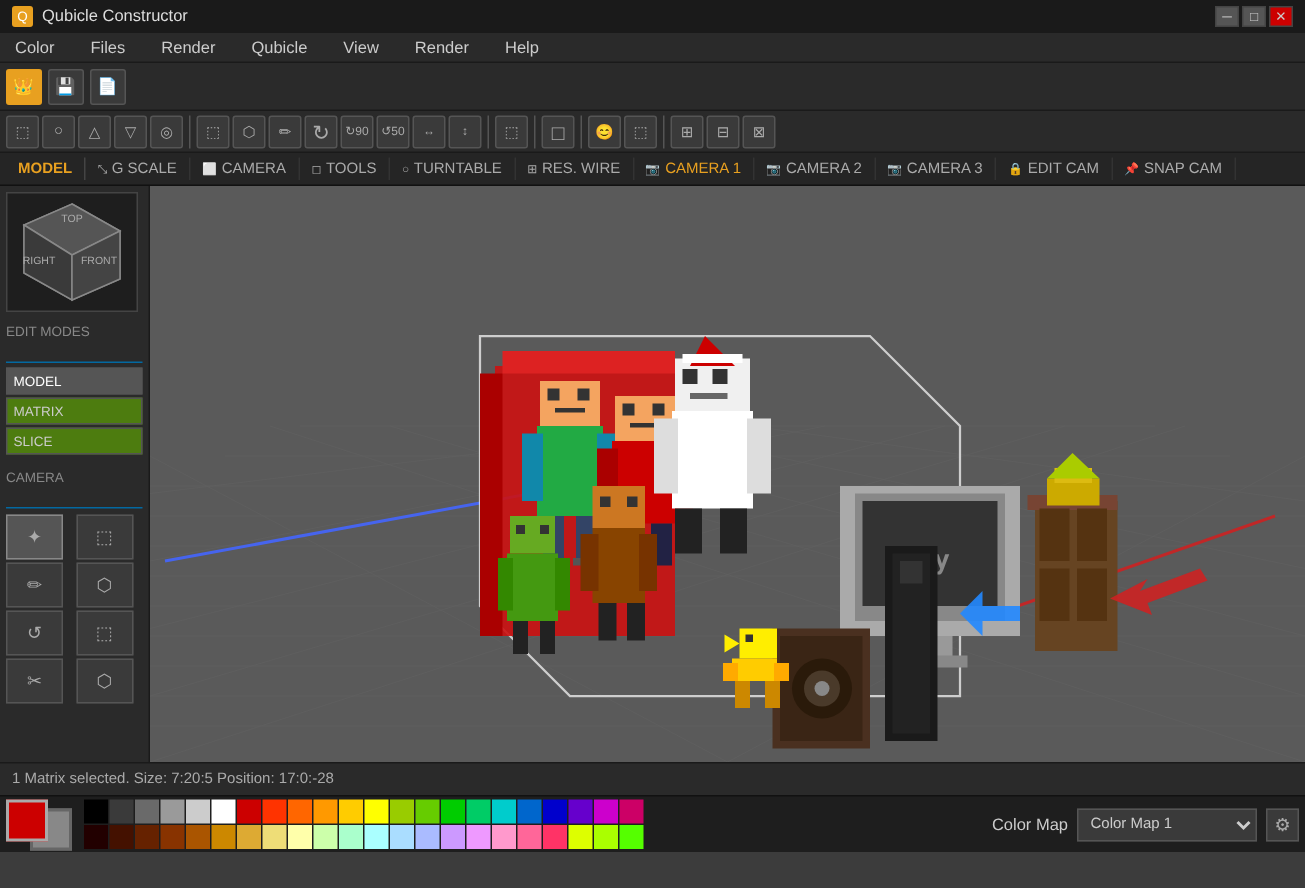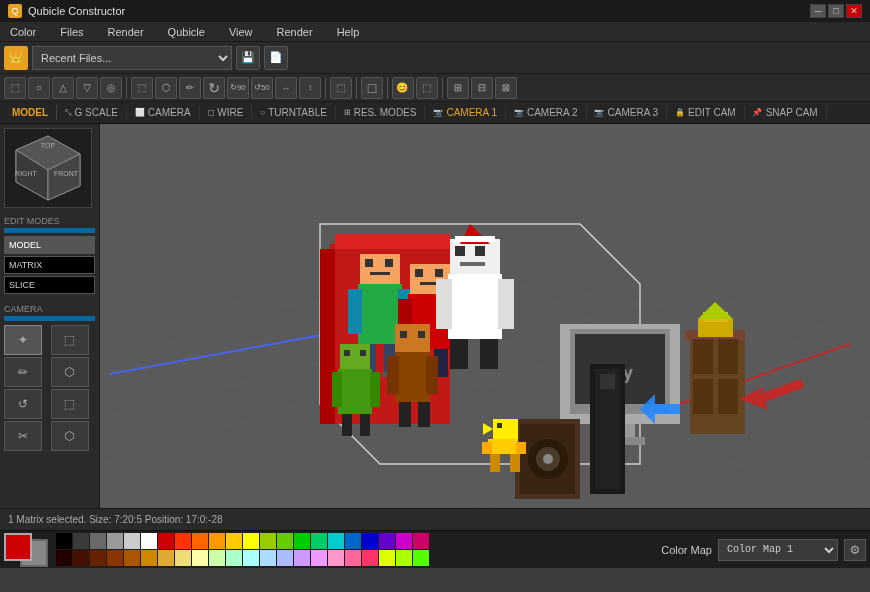--- a/index.html
+++ b/index.html
@@ -67,22 +67,22 @@
       display: flex; flex-direction: column; padding: 4px;
     }
 
     
     #cube-view {
       width: 88px; height: 80px; background: #1e1e1e; border: 1px solid #444;
       margin-bottom: 8px; position: relative; display: flex; align-items: center; justify-content: center;
     }
 
     
-    .panel-section-title { font-size: 9px; color: #888; margin-bottom: 3px; border-bottom: 5px solid #0369a1; padding-bottom: 2px; }
-    .mode-btn { width: 100%; height: 18px; background: #000000; border: 1px solid #555; color: #ccc; font-size: 9px; text-align: left; padding-left: 4px; margin-bottom: 2px; cursor: pointer; display: flex; align-items: center; }
+    .panel-section-title { font-size: 9px; color: #888; margin-bottom: 3px; border-bottom: 1px solid #0369a1; padding-bottom: 15px; }
+    .mode-btn { width: 100%; height: 18px; background: #4d7c0f; border: 1px solid #555; color: #ccc; font-size: 9px; text-align: left; padding-left: 4px; margin-bottom: 2px; cursor: pointer; display: flex; align-items: center; }
     .mode-btn.active { background: #555; color: #fff; }
 
     .tools-section { margin-top: 8px; }
     .tool-grid { display: grid; grid-template-columns: 1fr 1fr; gap: 2px; margin-top: 4px; }
     .tgrid-btn { width: 38px; height: 30px; background: #3a3a3a; border: 1px solid #555; display: flex; align-items: center; justify-content: center; cursor: pointer; font-size: 12px; color: #aaa; }
     .tgrid-btn.active { background: #555; border-color: #888; }
 
     
     #viewport {
       flex: 1; background: #606060; position: relative; overflow: hidden;
@@ -100,21 +100,21 @@
       width: 100%; height: 38px; background: #1e1e1e;
       display: flex; align-items: center; padding: 0 4px; gap: 4px;
       border-top: 1px solid #111;
     }
     .color-row { display: flex; gap: 1px; }
     .cswatch { width: 16px; height: 16px; cursor: pointer; border: 1px solid transparent; }
 
     #colormap-section {
       margin-left: auto; display: flex; align-items: center; gap: 6px;
     }
-    .colormap-dropdown { height: 22px; background: #3a3a3a; border: 1px solid #555; color: #ccc; font-size: 10px; padding: 0 4px; min-width: 120px; font-family: Liberation Mono, monospace; }
+    .colormap-dropdown { height: 22px; background: #3a3a3a; border: 1px solid #555; color: #ccc; font-size: 10px; padding: 0 4px; min-width: 120px; }
     .colormap-btn { width: 22px; height: 22px; background: #3a3a3a; border: 1px solid #555; display: flex; align-items: center; justify-content: center; cursor: pointer; color: #aaa; font-size: 12px; }
 
     
     #scene-svg { position: absolute; top: 0; left: 0; width: 100%; height: 100%; }
 
   </style>
 </head>
 <body>
 
 <div id="title-bar">
@@ -134,23 +134,20 @@
   <span class="menu-item">Files</span>
   <span class="menu-item">Render</span>
   <span class="menu-item">Qubicle</span>
   <span class="menu-item">View</span>
   <span class="menu-item">Render</span>
   <span class="menu-item">Help</span>
 </div>
 
 <div id="toolbar1">
   <div class="tool-icon" style="background:#e8a020;border-color:#e8a020;color:#fff;">👑</div>
-  <select class="file-dropdown">
-    <option>Recent Files...</option>
-  </select>
   <div class="tool-icon">💾</div>
   <div class="tool-icon">📄</div>
 </div>
 
 <div id="toolbar2">
   <div class="tool2">⬚</div>
   <div class="tool2">○</div>
   <div class="tool2">△</div>
   <div class="tool2">▽</div>
   <div class="tool2">◎</div>
@@ -181,29 +178,29 @@
   <div class="view-btn">
     <span style="font-size:8px;">⤡</span>
     <span>G SCALE</span>
   </div>
   <div class="view-btn">
     <span style="font-size:8px;">⬜</span>
     <span>CAMERA</span>
   </div>
   <div class="view-btn">
     <span style="font-size:8px;">◻</span>
-    <span>WIRE</span>
+    <span>TOOLS</span>
   </div>
   <div class="view-btn">
     <span style="font-size:8px;">○</span>
     <span>TURNTABLE</span>
   </div>
   <div class="view-btn">
     <span style="font-size:8px;">⊞</span>
-    <span>RES. MODES</span>
+    <span>RES. WIRE</span>
   </div>
   <div class="view-btn active">
     <span style="font-size:8px;">📷</span>
     <span>CAMERA 1</span>
   </div>
   <div class="view-btn">
     <span style="font-size:8px;">📷</span>
     <span>CAMERA 2</span>
   </div>
   <div class="view-btn">

